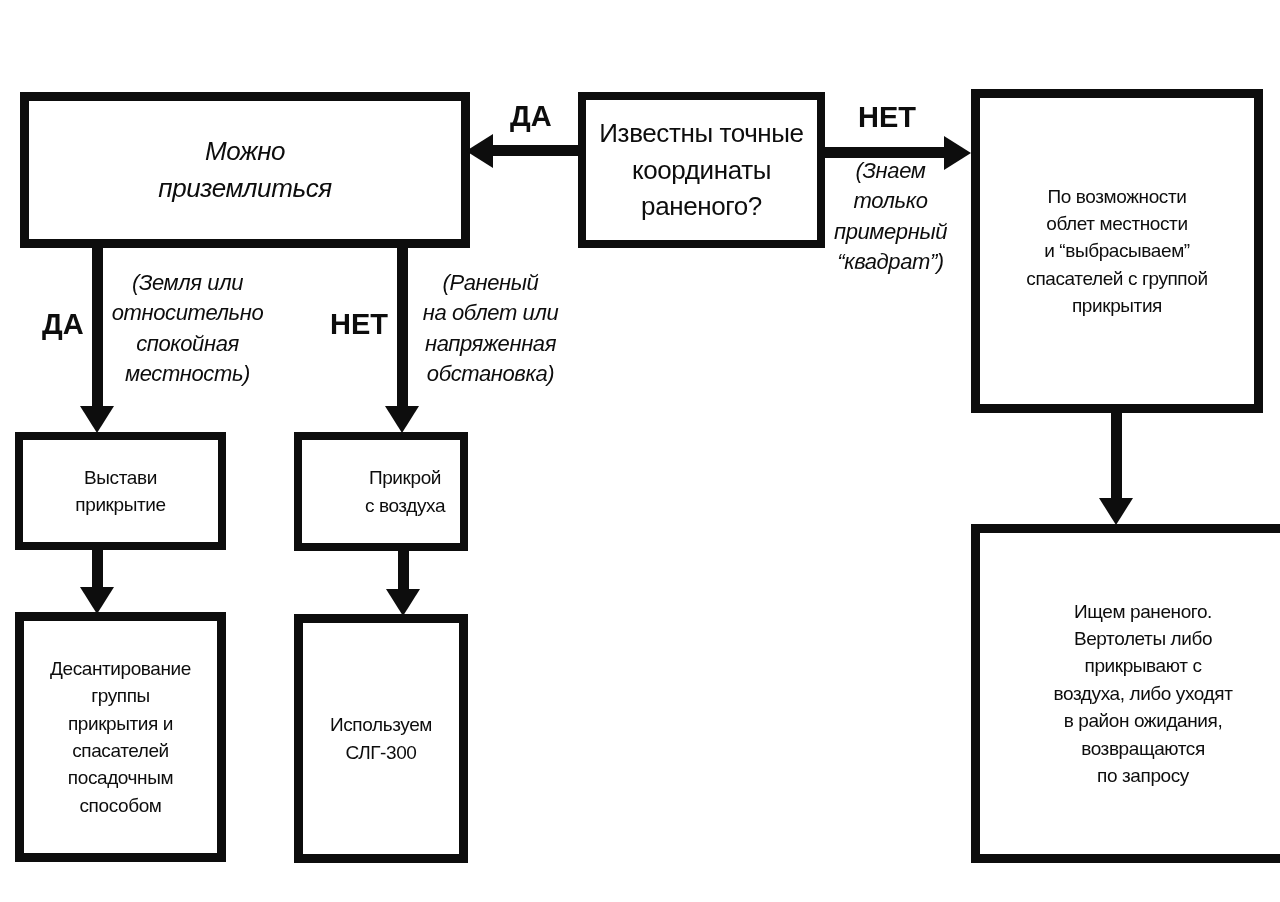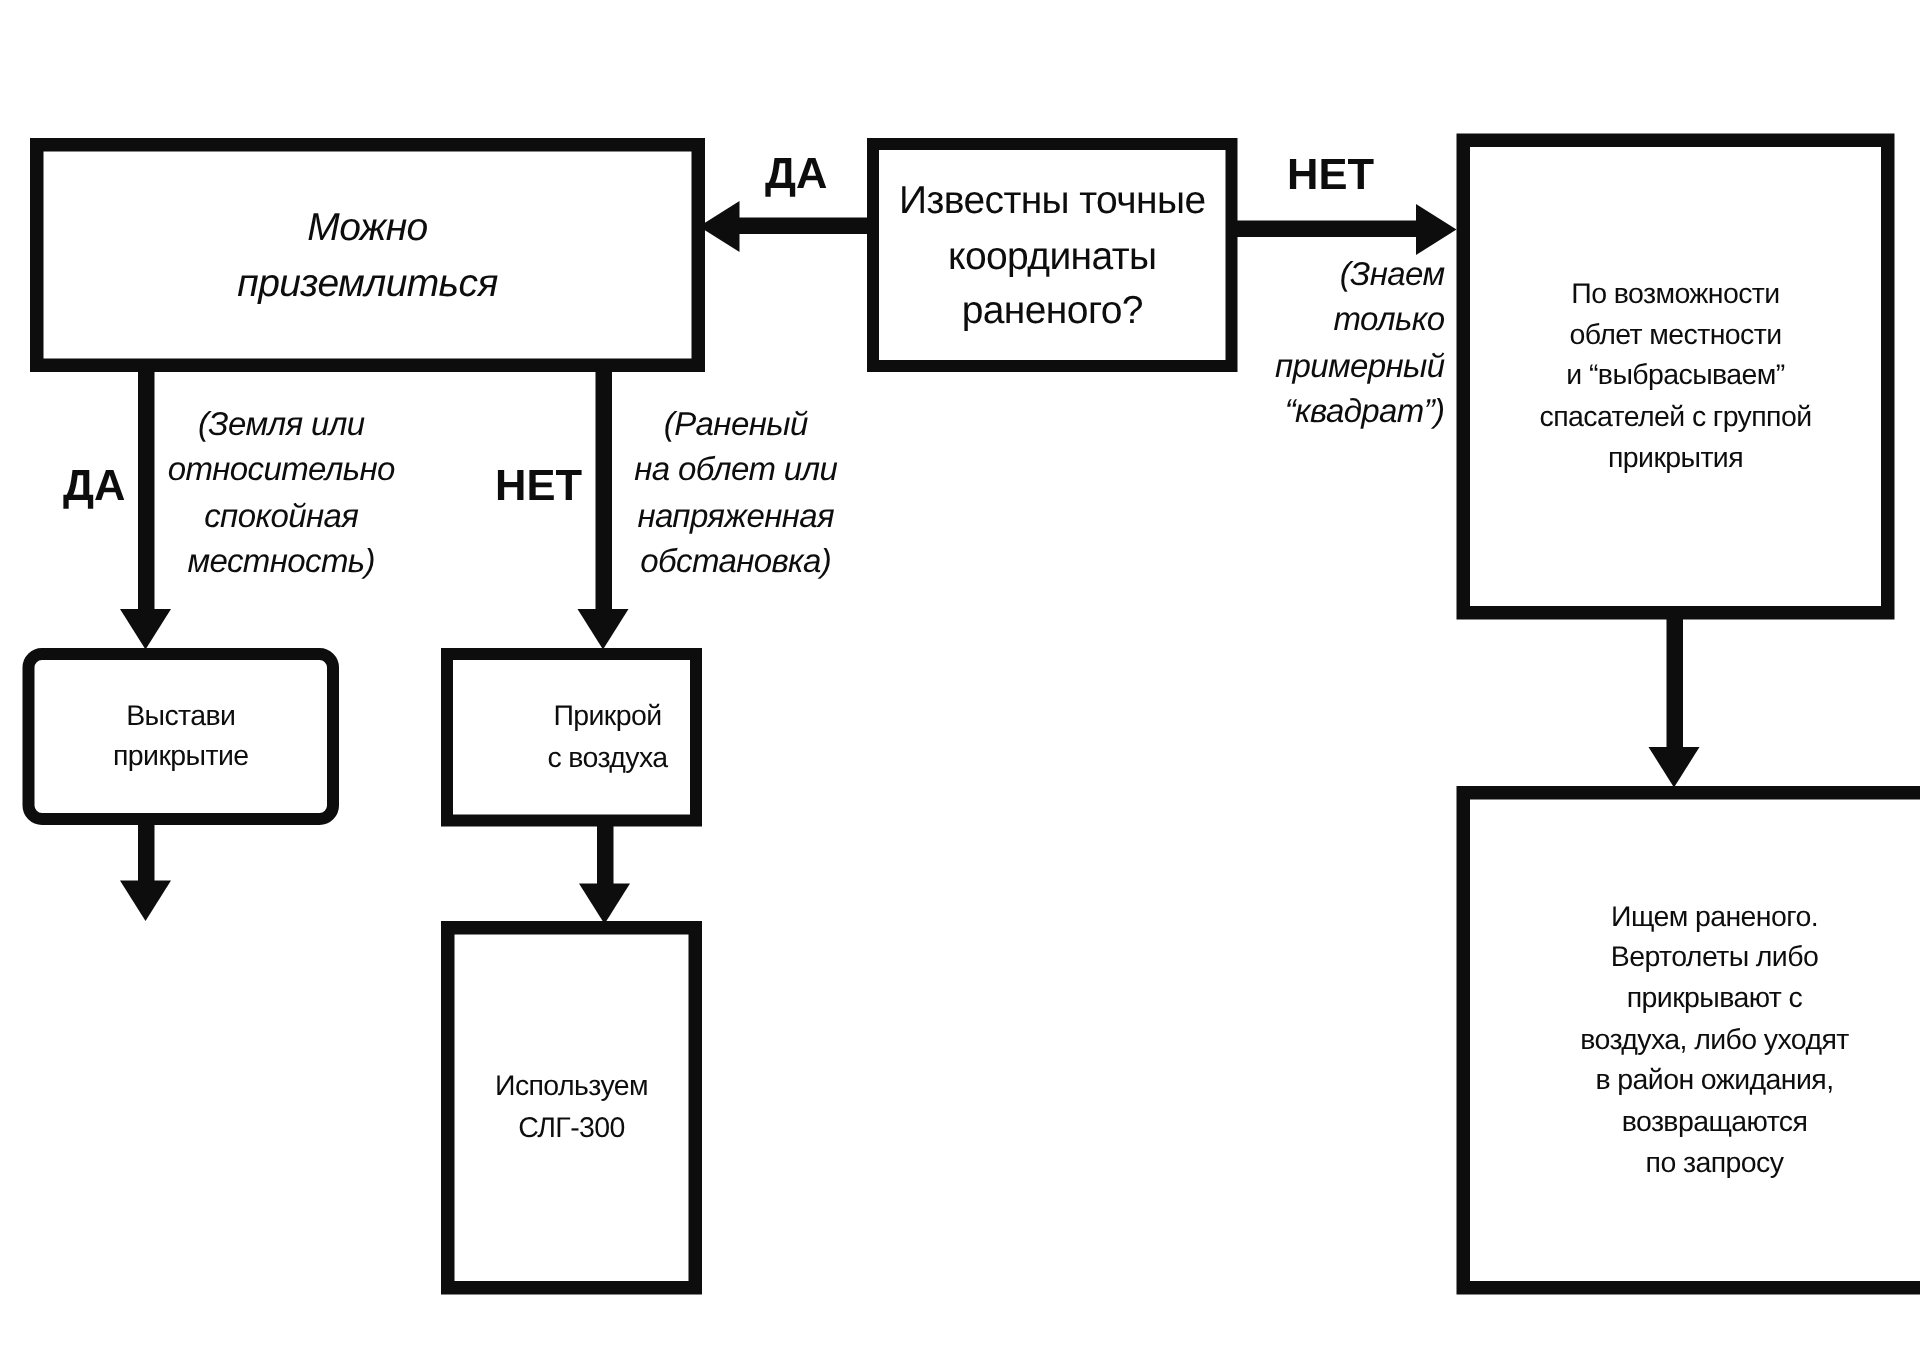--- a/index.html
+++ b/index.html
@@ -46,21 +46,21 @@
     text-align:center;
     white-space:pre-line;
     letter-spacing:-0.4px;
   }
   
   #node-can-land { left:20px;  top:92px;  width:450px; height:156px; }
   #node-can-land .node-text { font-size:26px;font-style:italic; }
   #node-coords   { left:578px; top:92px;  width:247px; height:156px; }
   #node-coords .node-text { font-size:26px; line-height:1.42; }
   #node-overfly  { left:971px; top:89px;  width:292px; height:324px; }
-  #node-set-cover{ left:15px;  top:432px; width:211px; height:118px;border-radius:13px; }
+  #node-set-cover{ left:15px;  top:432px; width:211px; height:118px; }
   #node-air-cover{ left:294px; top:432px; width:174px; height:119px;padding-left:48px; }
   #node-landing  { left:15px;  top:612px; width:211px; height:250px; }
   #node-slg      { left:294px; top:614px; width:174px; height:249px; }
   #node-search   { left:971px; top:524px; width:344px; height:339px; }
   
   #edgeA-shaft { left:492px;  top:145px; width:86px;  height:11px; }
   #edgeA-head  { left:466px;  top:134px; }
   #edgeB-shaft { left:823px;  top:147px; width:124px; height:11px; }
   #edgeB-head  { left:944px;  top:136px; }
   #edgeC-shaft { left:92px;   top:247px; width:11px;  height:162px; }
@@ -71,21 +71,21 @@
   #edgeE-head  { left:80px;   top:587px; }
   #edgeF-shaft { left:398px;  top:550px; width:11px;  height:41px; }
   #edgeF-head  { left:386px;  top:589px; }
   #edgeG-shaft { left:1111px; top:412px; width:11px;  height:88px; }
   #edgeG-head  { left:1099px; top:498px; }
   
   #label-yes-top { left:510px; top:100px; }
   #label-no-top  { left:858px; top:101px; }
   #label-yes-left{ left:42px;  top:308px; }
   #label-no-mid  { left:330px; top:308px; }
-  #note-quadrat  { left:818px; top:168px; width:145px;text-align:right; }
+  #note-quadrat  { left:818px; top:156px; width:145px; }
   #note-terrain  { left:100px; top:268px; width:175px; }
   #note-wounded  { left:413px; top:268px; width:155px; }
 </style>
 </head>
 <body>
 
 <div class="canvas">
 
   <div class="node" id="node-can-land">
     <div class="node-text">Можно
@@ -109,20 +109,28 @@
   <div class="node thin" id="node-set-cover">
     <div class="node-text">Выстави
 прикрытие</div>
   </div>
 
   <div class="node thin" id="node-air-cover">
     <div class="node-text">Прикрой
 с воздуха</div>
   </div>
 
+  <div class="node" id="node-landing">
+    <div class="node-text">Десантирование
+группы
+прикрытия и
+спасателей
+посадочным
+способом</div>
+  </div>
 
   <div class="node" id="node-slg">
     <div class="node-text">Используем
 СЛГ-300</div>
   </div>
 
   <div class="node" id="node-search">
     <div class="node-text">Ищем раненого.
 Вертолеты либо
 прикрывают с

